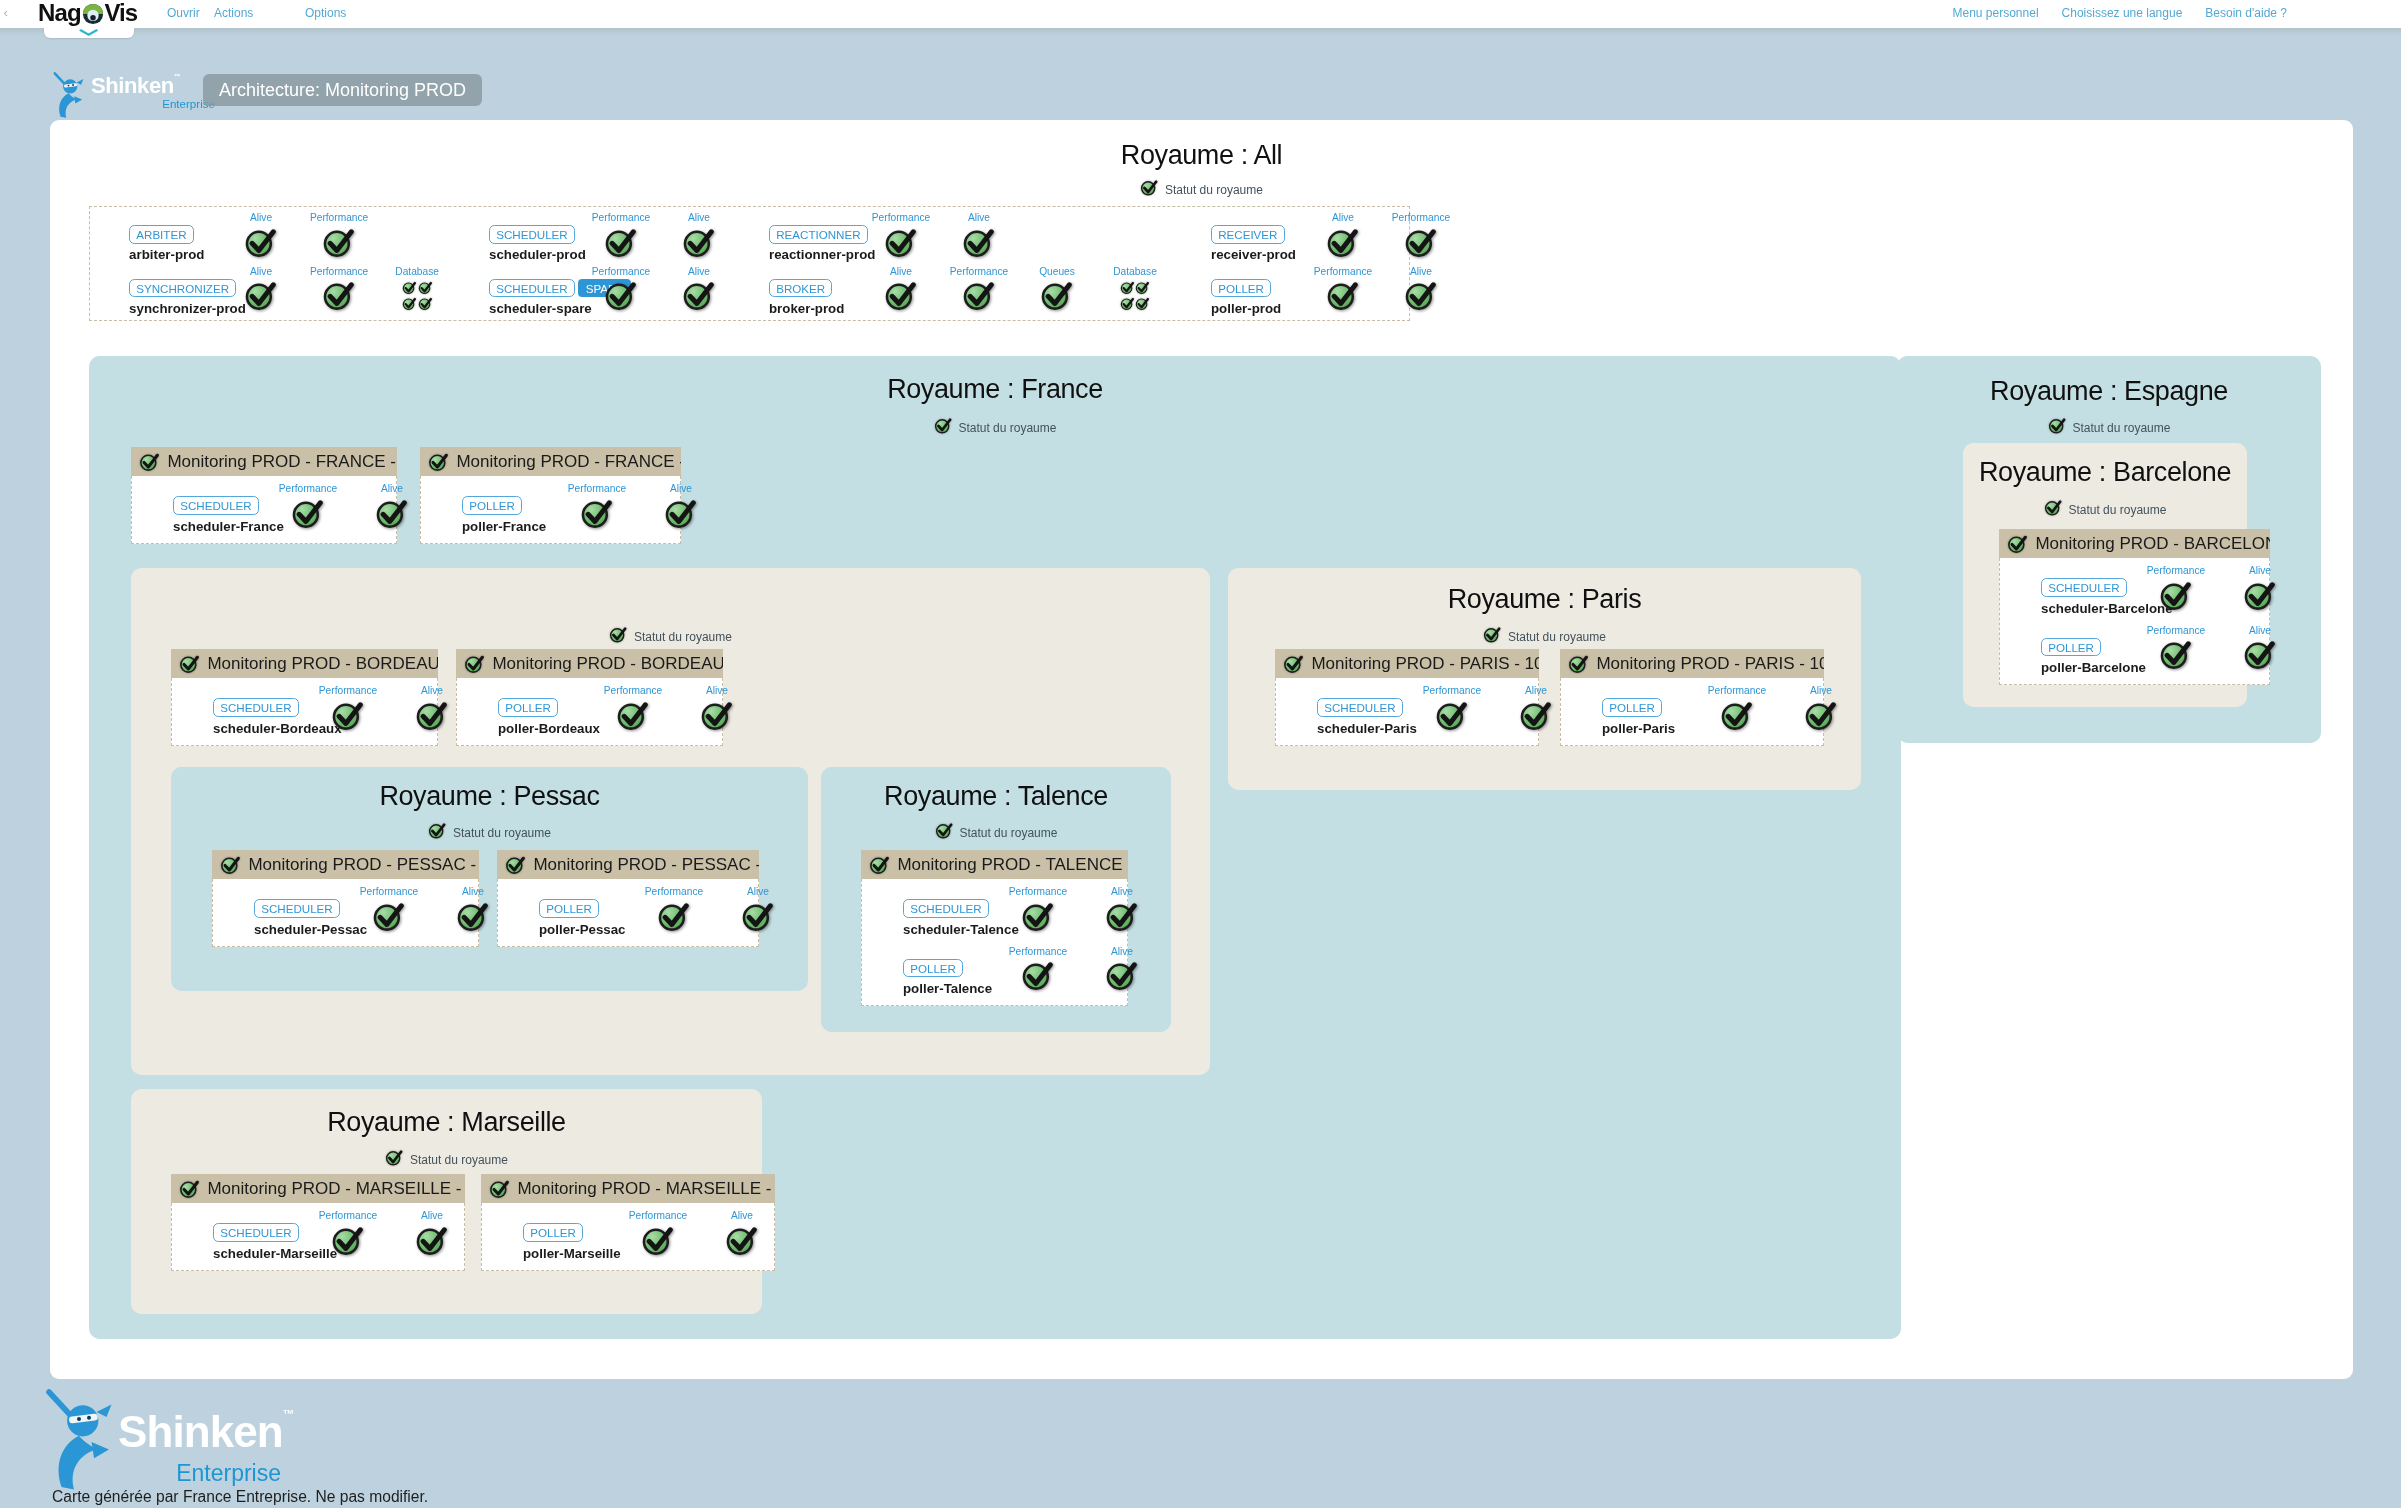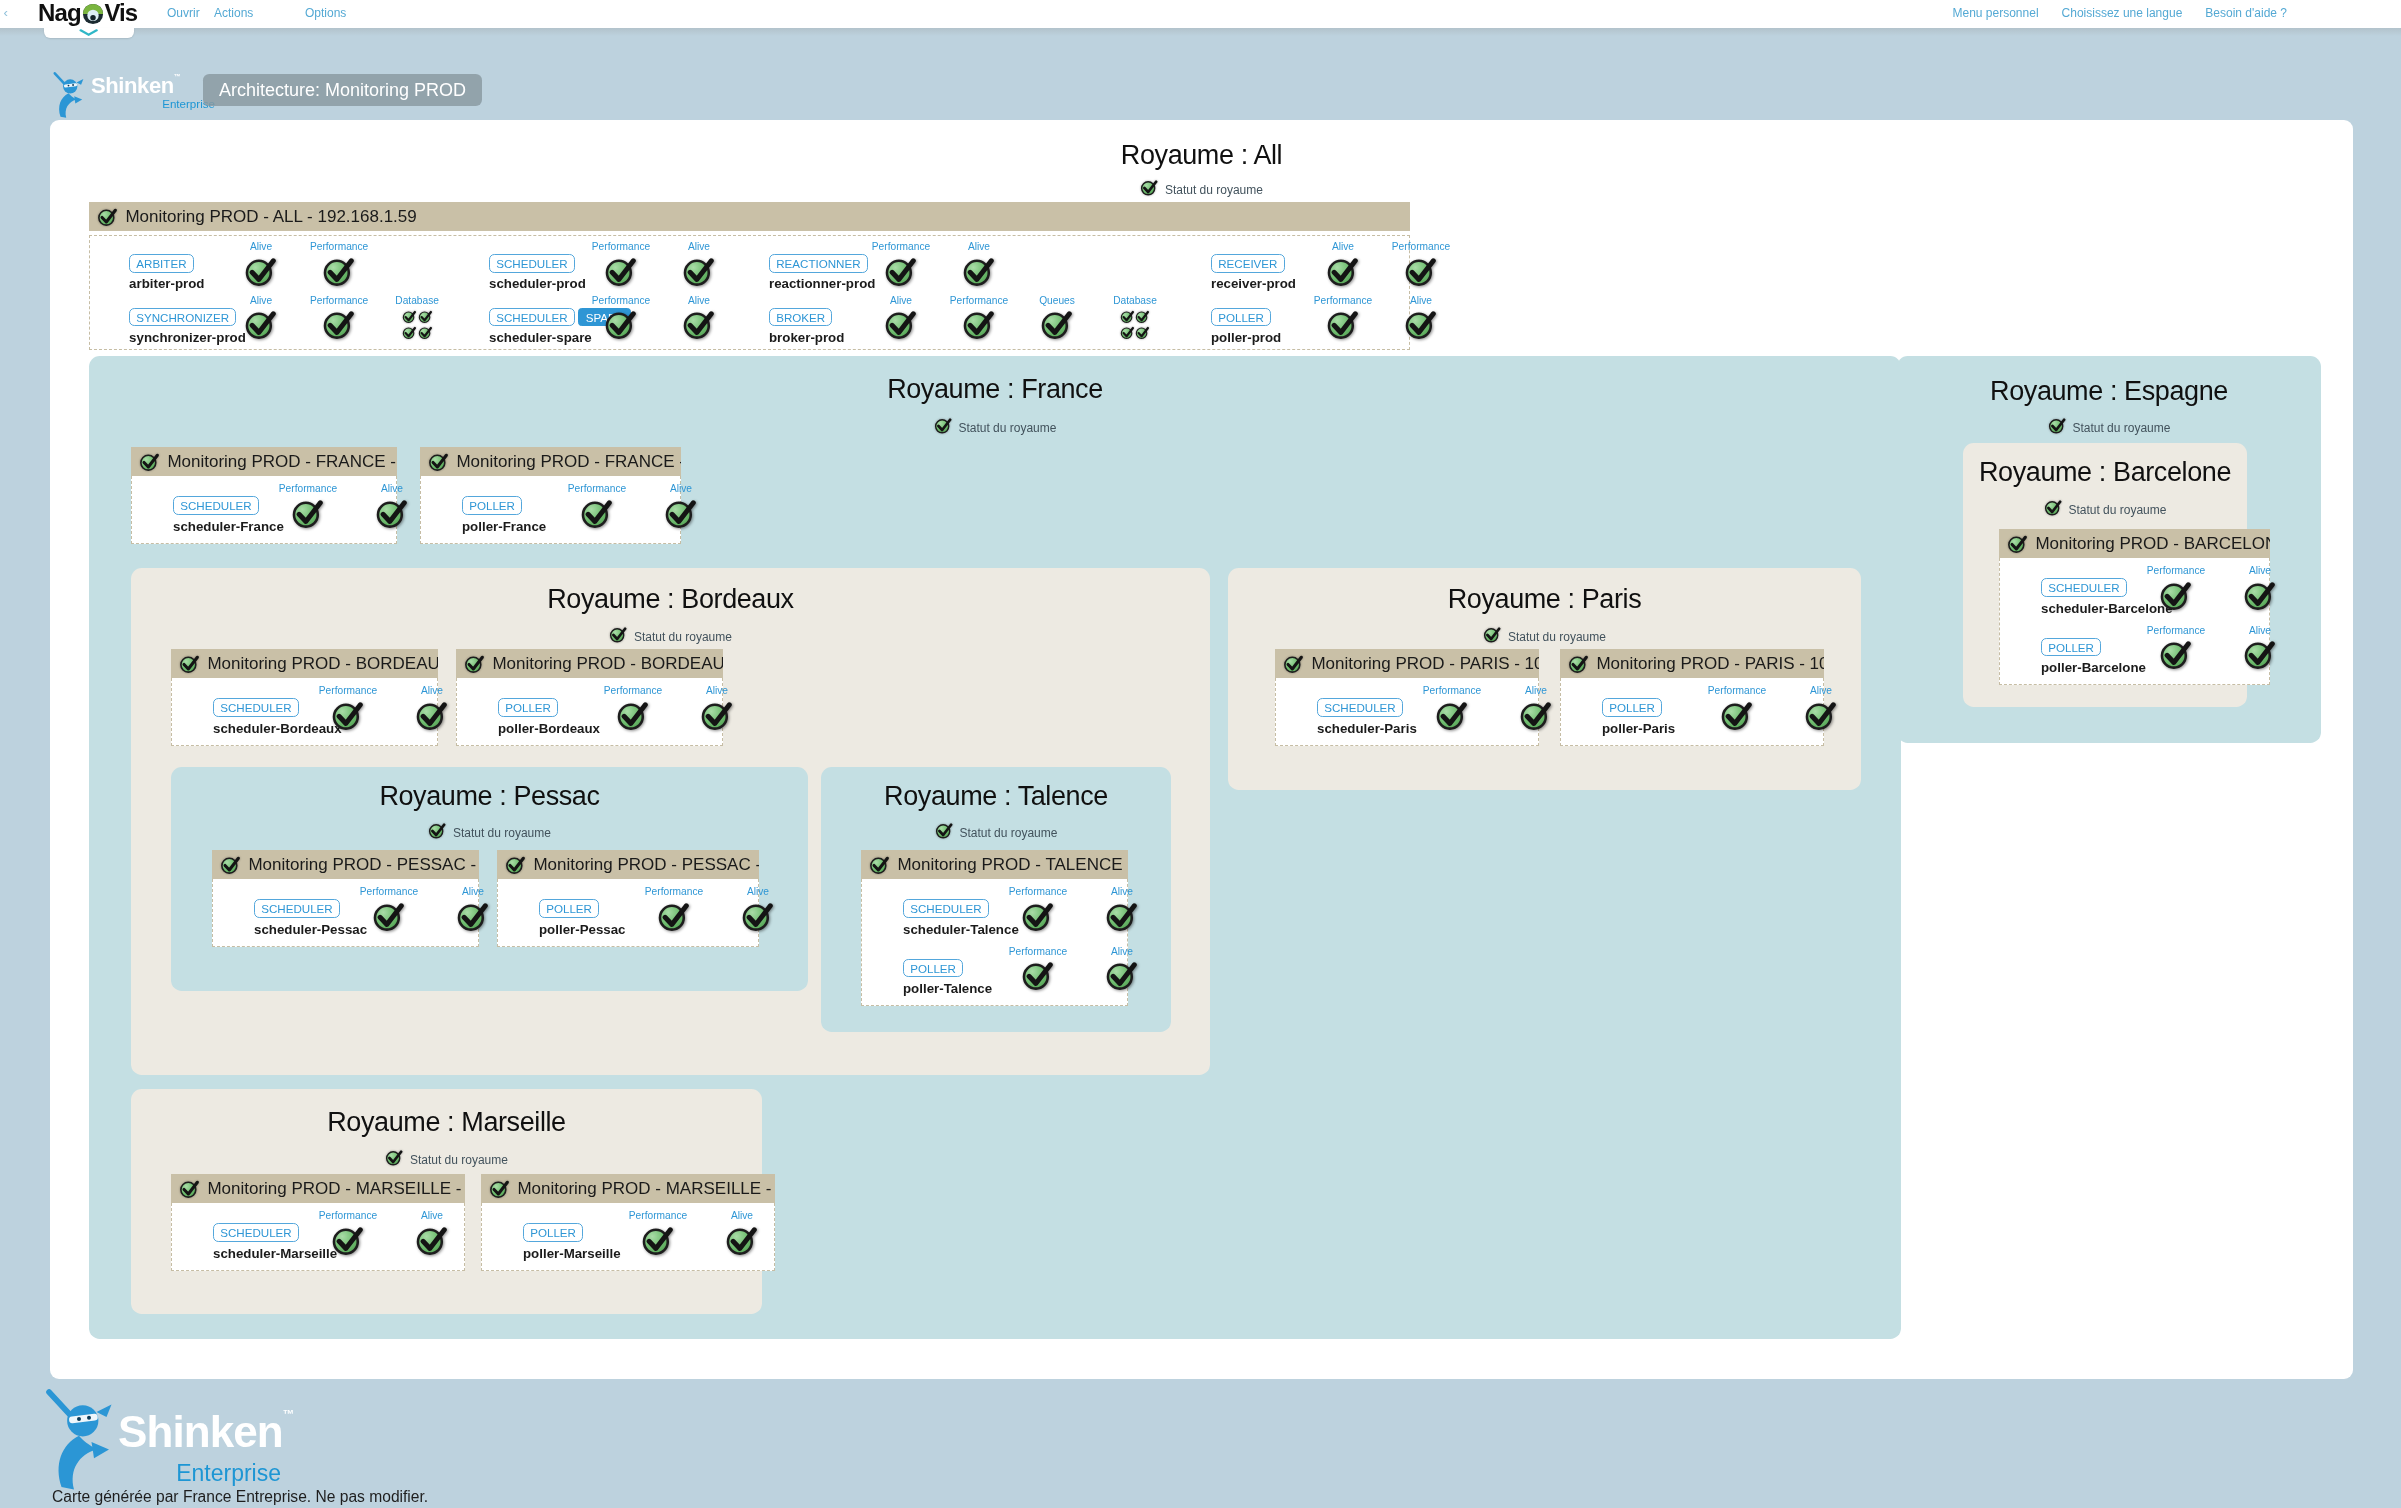--- a/index.html
+++ b/index.html
@@ -131,27 +131,20 @@
     <h2 class="realm-title" style="top:19.6px">Royaume : All</h2>
     <div class="statut" style="top:58px">
       <svg width="18.7" height="18.7" viewBox="0 0 40 40">
           <circle cx="17.5" cy="22" r="14" fill="url(#okg)" stroke="#1d1d1d" stroke-width="3"></circle>
           <path d="M9.5 21.5l8 8.5L34.5 8" fill="none" stroke="#141414" stroke-width="5.8" stroke-linecap="round" stroke-linejoin="round"></path>
         </svg>
       <span>Statut du royaume</span>
     </div>
 
     <div class="host-card" style="left:39px;top:82px;width:1321px">
-      <div class="card-head">
-        <svg width="21.3" height="21.3" viewBox="0 0 40 40">
-            <circle cx="17.5" cy="22" r="14" fill="url(#okg)" stroke="#1d1d1d" stroke-width="3"></circle>
-            <path d="M9.5 21.5l8 8.5L34.5 8" fill="none" stroke="#141414" stroke-width="5.8" stroke-linecap="round" stroke-linejoin="round"></path>
-          </svg>
-        <span>Monitoring PROD - ALL - 192.168.1.59</span>
-      </div>
       <div class="all-body">
         <div class="comp-abs" style="left:7.1px;top:5.3px">
             <div class="comp-row">
               <div class="comp-id">
                 <div class="badges">
                   <span class="badge">ARBITER</span>
                 </div>
                 <div class="comp-name">arbiter-prod</div>
               </div>
               <div class="check-col">
@@ -461,21 +454,20 @@
                 <svg class="ok" width="34" height="34" viewBox="0 0 40 40">
                   <circle cx="17.5" cy="22" r="14" fill="url(#okg)" stroke="#1d1d1d" stroke-width="3"></circle>
                   <path d="M9.5 21.5l8 8.5L34.5 8" fill="none" stroke="#141414" stroke-width="5.8" stroke-linecap="round" stroke-linejoin="round"></path>
                 </svg>
               </div>
             </div>
           </div>
         </div>
 
       <section class="realm beige" style="left:42px;top:212px;width:1079px;height:507px">
-        <h2 class="realm-title" style="top:16px">Royaume : Bordeaux</h2>
         <div class="statut" style="top:57px">
           <svg width="18.7" height="18.7" viewBox="0 0 40 40">
               <circle cx="17.5" cy="22" r="14" fill="url(#okg)" stroke="#1d1d1d" stroke-width="3"></circle>
               <path d="M9.5 21.5l8 8.5L34.5 8" fill="none" stroke="#141414" stroke-width="5.8" stroke-linecap="round" stroke-linejoin="round"></path>
             </svg>
           <span>Statut du royaume</span>
         </div>
         <div class="host-card" style="left:40px;top:81px;width:267px">
             <div class="card-head">
               <svg class="ok" width="21.3" height="21.3" viewBox="0 0 40 40">

